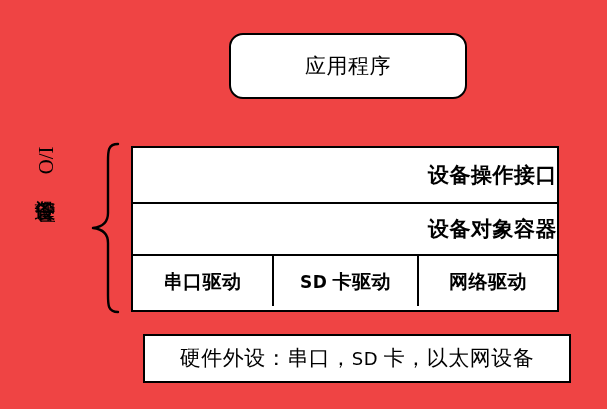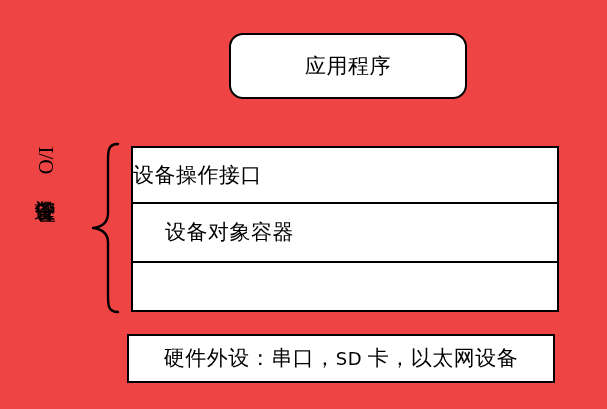--- a/index.html
+++ b/index.html
@@ -93,29 +93,30 @@
     box-sizing: border-box;
     border: 2px solid #000000;
     background: #ffffff;
     display: flex;
     flex-direction: column;
   }
   .stack-row {
     box-sizing: border-box;
     display: flex;
     align-items: center;
-    justify-content: flex-start;
+    justify-content: flex-end;
     position: relative;
+    font-weight: bold;
   }
   .row-interface {
     height: 56px;
     border-bottom: 2px solid #000000;
   }
   .row-container {
-    height: 59px;
+    height: 52px;
     border-bottom: 2px solid #000000;
     padding-left: 32px;
   }
   .row-drivers {
     height: 50px;
   }
   .row-label {
     font-size: 21px;
     line-height: 1;
     letter-spacing: 0.5px;
@@ -141,21 +142,21 @@
     letter-spacing: 0.5px;
   }
   .driver-label .latin {
     font-family: "DejaVu Sans", "Liberation Sans", sans-serif;
     font-size: 17px;
   }
 
   
   .hw-box {
     position: absolute;
-    left: 127px;
+    left: 143px;
     top: 334px;
     width: 428px;
     height: 49px;
     box-sizing: border-box;
     border: 2px solid #000000;
     background: #ffffff;
     display: flex;
     align-items: center;
     justify-content: center;
   }
@@ -193,20 +194,31 @@
   <div class="stack">
 
     <div class="stack-row row-interface">
       <span class="row-label">设备操作接口</span>
     </div>
 
     <div class="stack-row row-container">
       <span class="row-label">设备对象容器</span>
     </div>
 
+    <div class="stack-row row-drivers">
+      <div class="driver-cell cell-serial">
+        <span class="driver-label">串口驱动</span>
+      </div>
+      <div class="driver-cell cell-sd">
+        <span class="driver-label"><span class="latin">SD</span> <span>卡驱动</span></span>
+      </div>
+      <div class="driver-cell cell-net">
+        <span class="driver-label">网络驱动</span>
+      </div>
+    </div>
 
   </div>
 
   <div class="hw-box">
     <span class="hw-label"><span>硬件外设：串口，</span><span class="latin">SD</span> <span>卡，以太网设备</span></span>
   </div>
 
 </div>
 
 </body></html>

